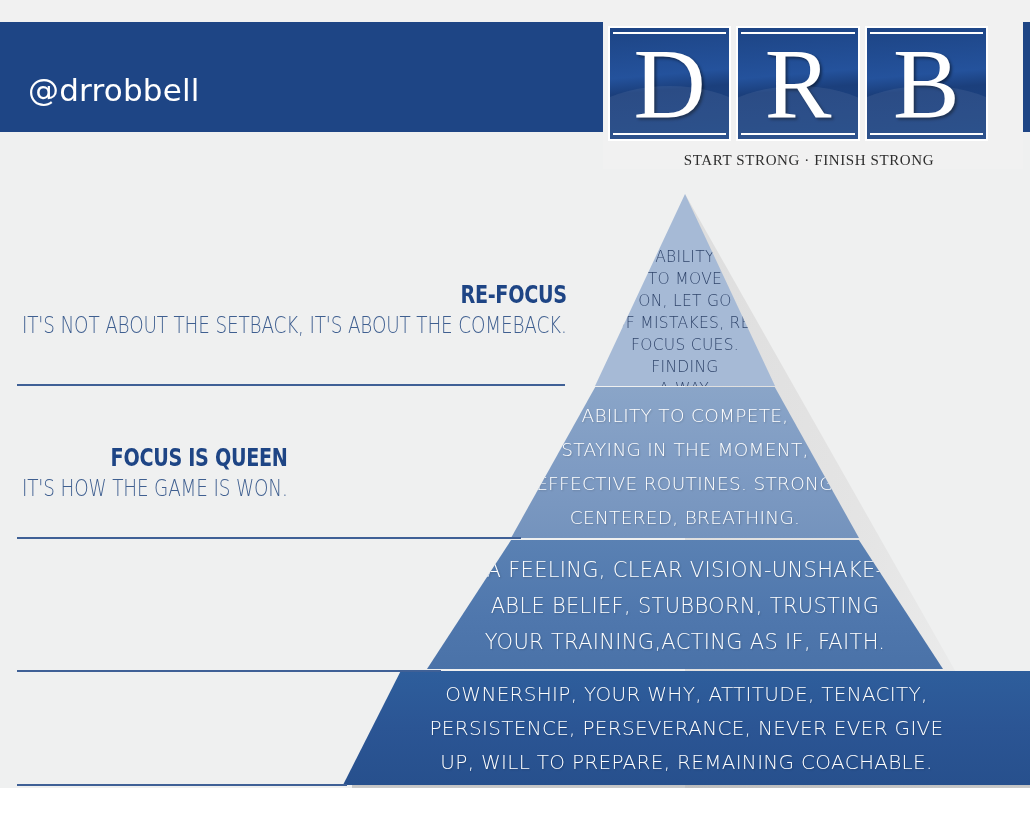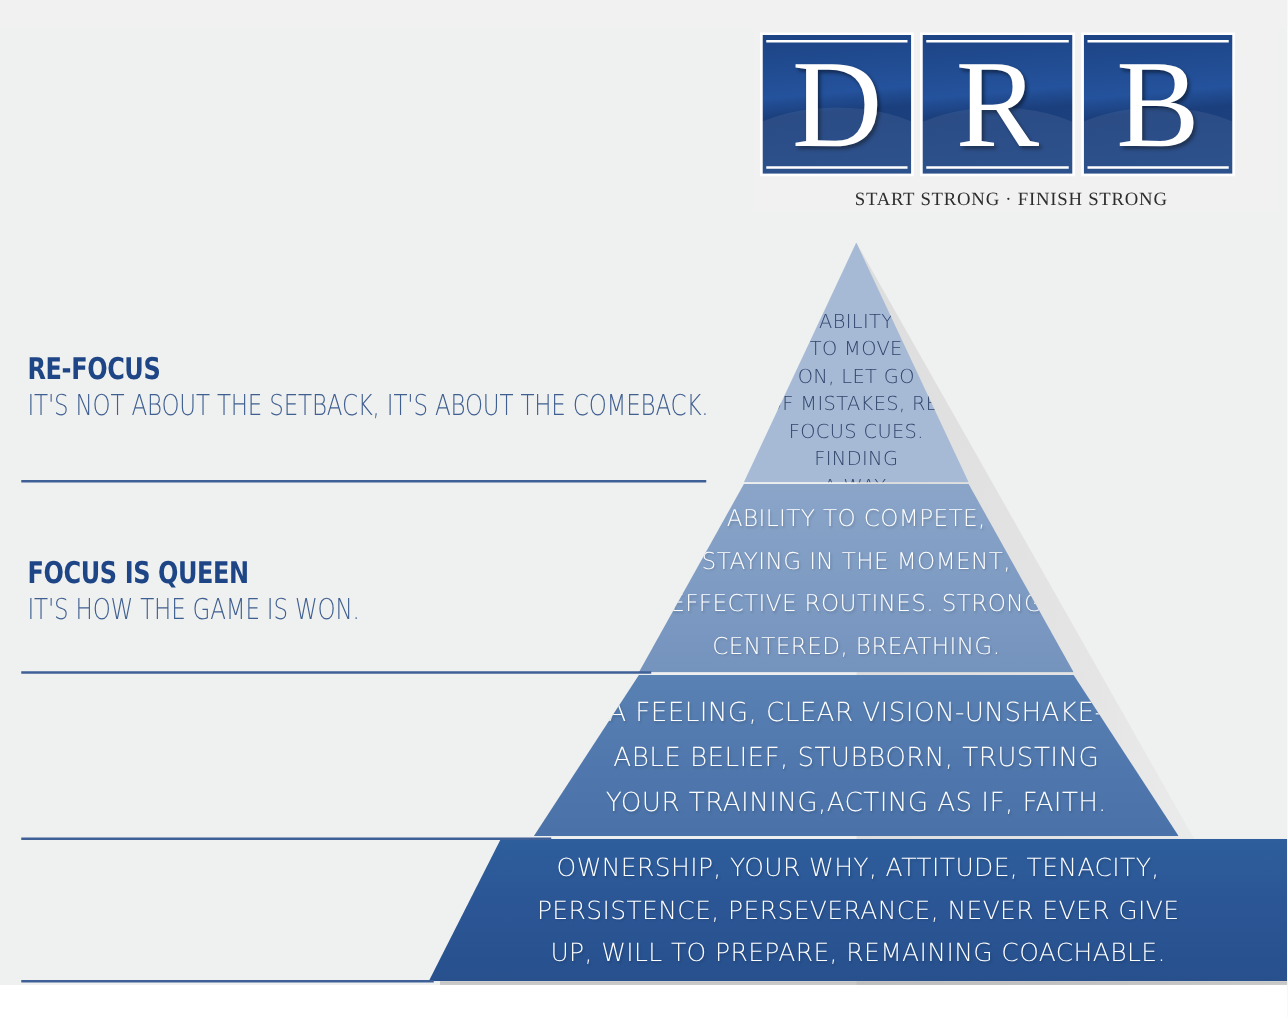--- a/index.html
+++ b/index.html
@@ -196,21 +196,21 @@
     position: absolute;
     left: 352px; top: 785px;
     width: 678px; height: 16px;
     background: linear-gradient(180deg, rgba(140,140,140,0.45) 0%, rgba(190,190,190,0) 100%);
   }
 
   
   .sections {
     position: absolute;
     left: 0; top: 0;
-    width: 600px; height: 826px;
+    width: 600px; height: 826px; text-align: right;
   }
   .section {
     position: absolute;
     left: 22px;
   }
   .section-title {
     font-family: "DejaVu Sans", sans-serif;
     font-weight: bold;
     font-size: 24px;
     color: #1e4585;
@@ -237,20 +237,23 @@
     background: #3f6096;
   }
 </style>
 </head>
 <body>
 
 <div id="page">
 
   <div class="page-top-margin"></div>
 
+  <div class="header-bar">
+    <div class="handle">@drrobbell</div>
+  </div>
 
   <div class="logo">
     <div class="logo-boxes">
       <div class="logo-box">
         <div class="logo-box-inner"></div>
         <div class="logo-letter">D</div>
       </div>
       <div class="logo-box">
         <div class="logo-box-inner"></div>
         <div class="logo-letter">R</div>

